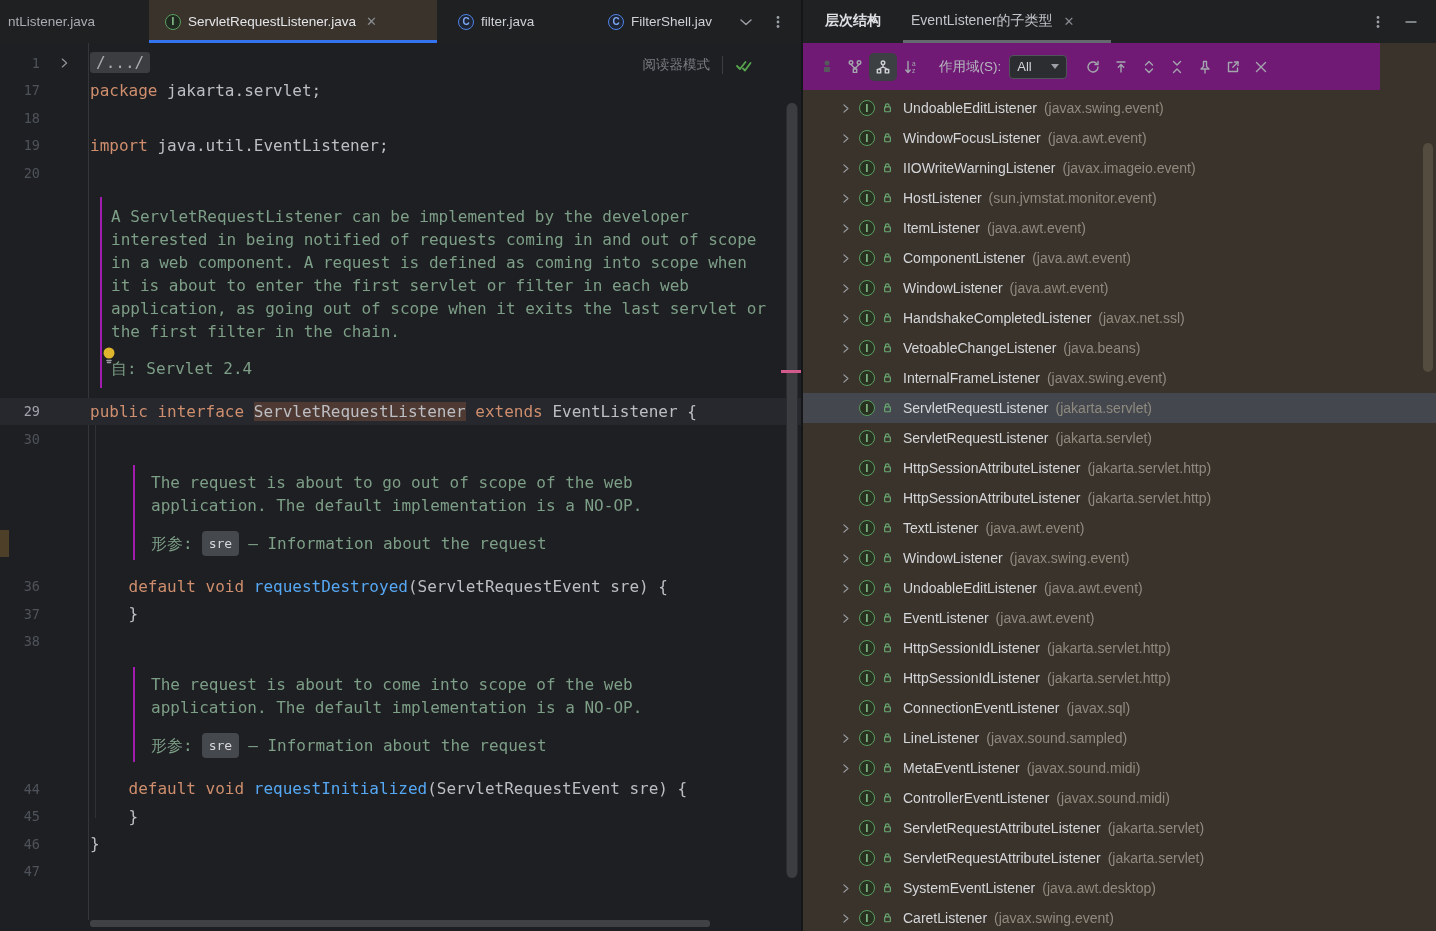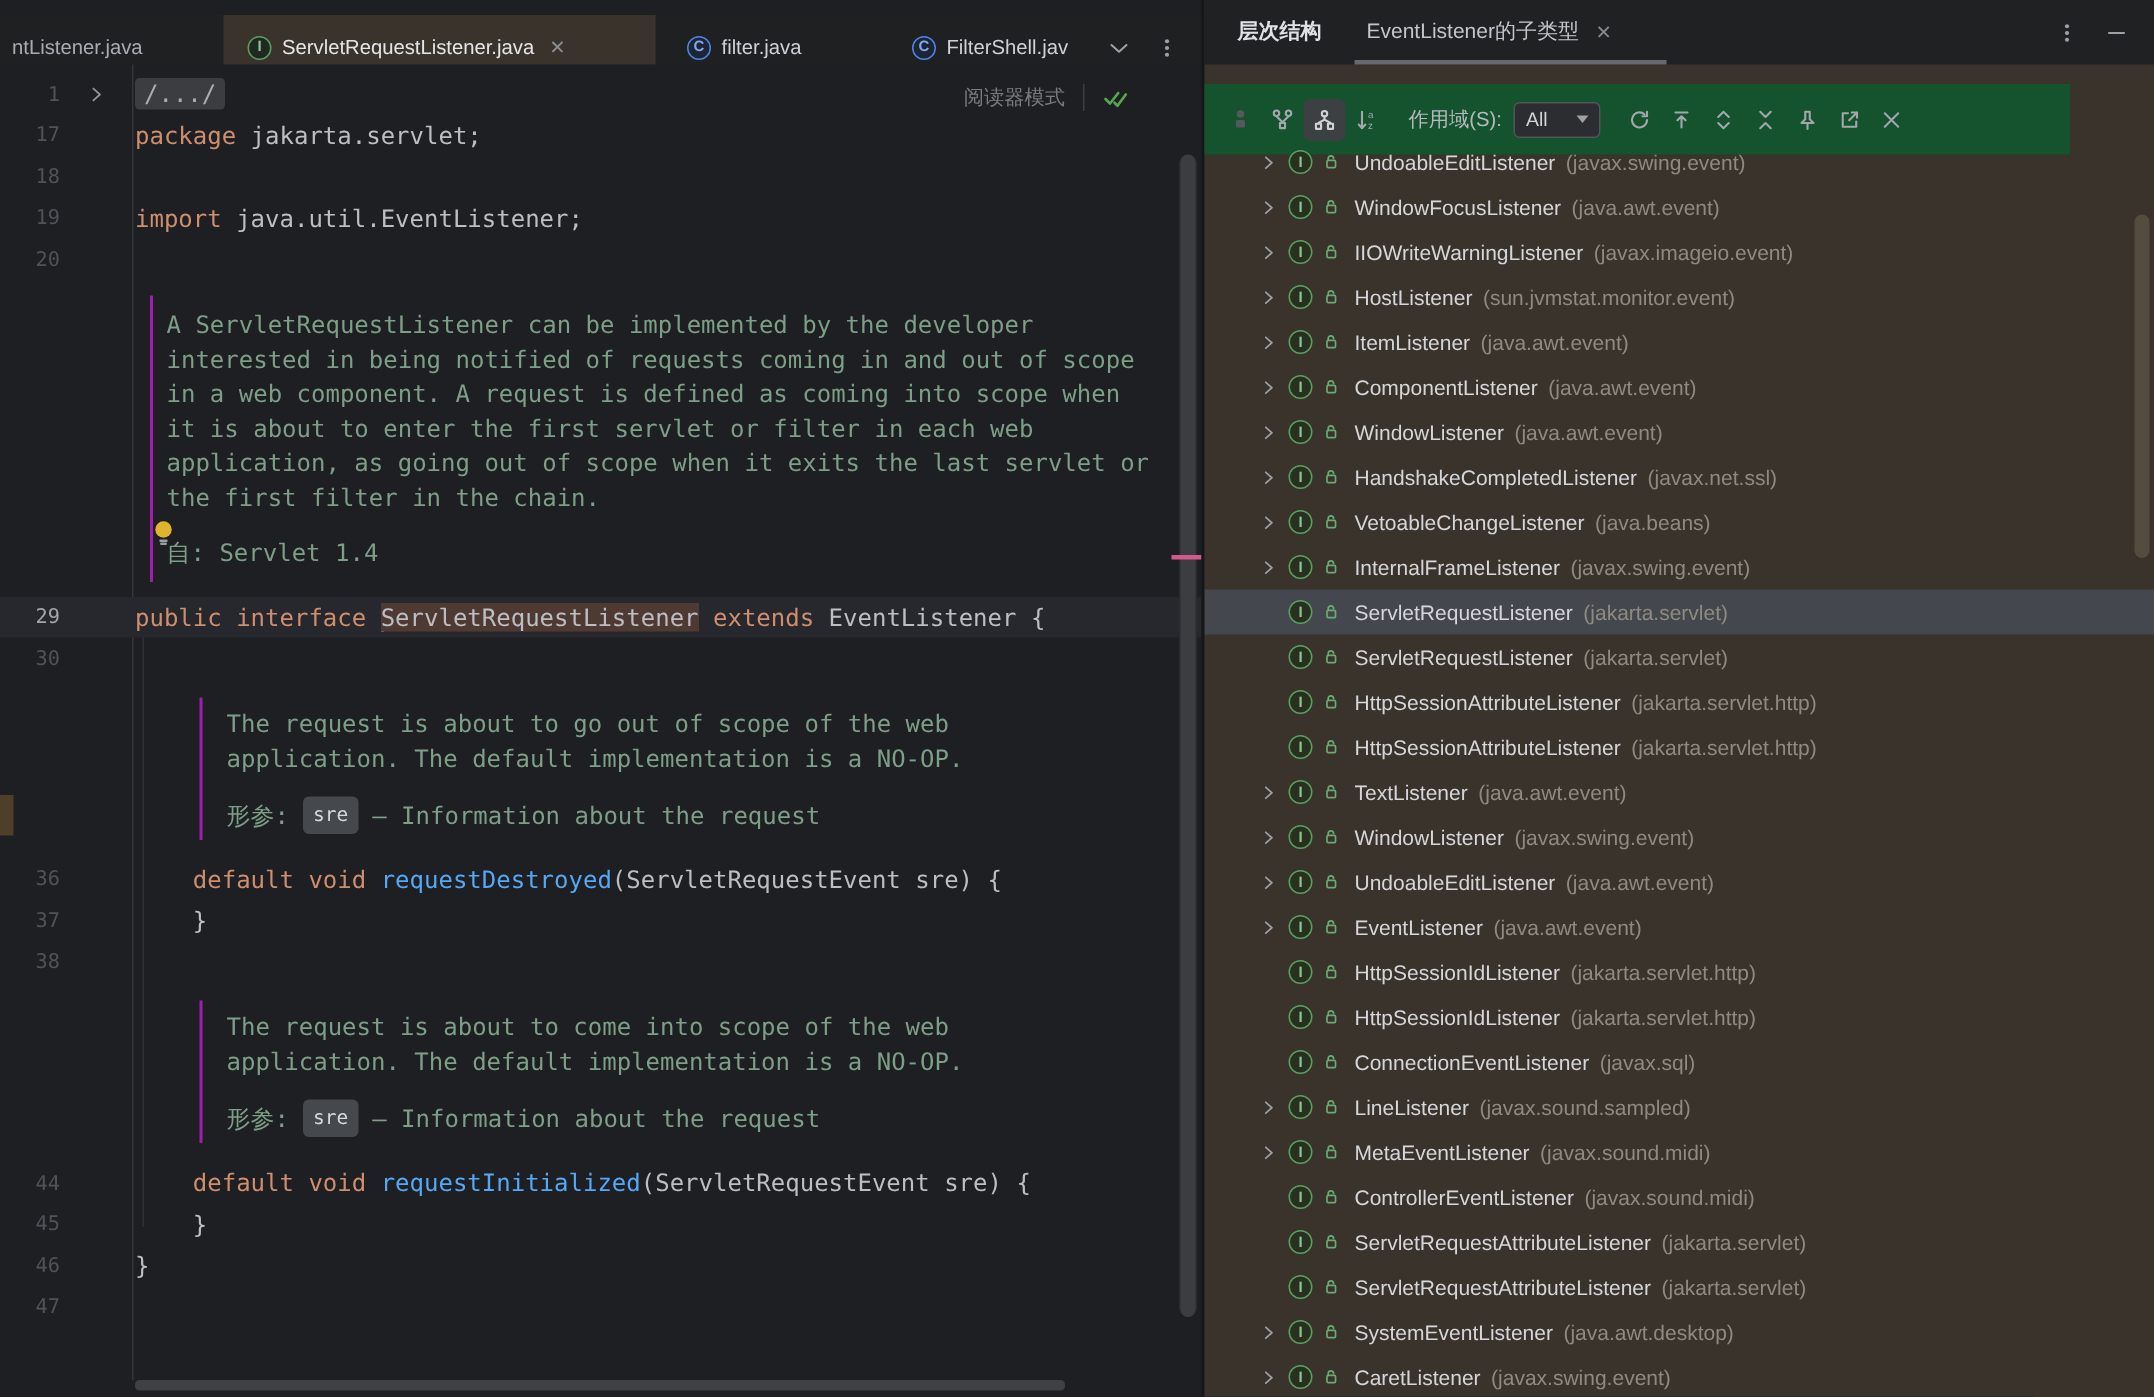--- a/index.html
+++ b/index.html
@@ -1,20 +1,20 @@
 <!DOCTYPE html>
 <html><head>
 <meta charset="utf-8">
 <style>
   html,body{margin:0;padding:0;width:1436px;height:931px;overflow:hidden;background:#1e1f22;
     font-family:"Liberation Sans",sans-serif;-webkit-font-smoothing:antialiased;}
   *{box-sizing:border-box;}
 
   
-  #tabbar{position:absolute;left:0;top:0;width:801px;height:43px;background:#1e2022;margin-top:10px;}
+  #tabbar{position:absolute;left:0;top:0;width:801px;height:43px;background:#1e2022;}
   .tab{position:absolute;top:0;height:43px;display:flex;align-items:center;font-size:13.5px;color:#a9acb2;}
   .tab .x{margin-left:10px;color:#8b8e94;font-size:13px;}
   .tab-active{background:#3a332b;color:#e3e5e9;}
   .tab-active:after{content:"";position:absolute;left:0;right:0;bottom:0;height:3px;background:#3574f0;}
   .cicon{display:inline-flex;width:16px;height:16px;border-radius:50%;align-items:center;justify-content:center;
     font-size:10px;font-weight:bold;margin-right:7px;flex:0 0 16px;}
   .ic-interface{border:1.5px solid #5a9e61;color:#8cc68f;background:#20291f;}
   .ic-class{border:1.5px solid #5083e8;color:#7fa9f5;background:#1d2433;}
   .tabctl{position:absolute;top:0;height:43px;display:flex;align-items:center;color:#9da0a6;}
 
@@ -60,21 +60,21 @@
 
   
   #panel{position:absolute;left:803px;top:0;width:633px;height:931px;background:#3a332b;}
   #panelheader{position:absolute;left:0;top:0;width:633px;height:43px;background:#1f2123;}
   #paneltitle{position:absolute;left:22px;top:12px;font-size:14px;font-weight:bold;color:#dfe1e5;}
   #paneltab{position:absolute;left:108px;top:12px;display:flex;align-items:center;gap:11px;font-size:14px;color:#c2c5ca;}
   #paneltab .x{color:#85888e;font-size:13px;}
   #paneltab-underline{position:absolute;left:100px;bottom:0;width:208px;height:3px;background:#66696f;}
   #panelheader .hctl{position:absolute;top:0;height:43px;display:flex;align-items:center;color:#9da0a6;}
 
-  #paneltoolbar{position:absolute;left:0;top:56px;width:577px;height:47px;background:#14532d;display:flex;align-items:center;}
+  #paneltoolbar{position:absolute;left:0;top:43px;width:577px;height:47px;background:#701a75;display:flex;align-items:center;}
   .tbi{width:28px;height:28px;display:flex;align-items:center;justify-content:center;color:#a3a6ad;flex:0 0 28px;}
   .tbi.dim{color:#56585d;}
   .tbi.sel{background:#3d4043;border-radius:5px;color:#cfd1d6;}
   #scopelabel{font-size:13.5px;color:#b6b9bf;margin:0 8px 0 14px;}
   #scopedrop{width:58px;height:24px;border:1px solid #51545a;border-radius:4px;background:#2b2d30;
     display:flex;align-items:center;justify-content:space-between;padding:0 7px;color:#d2d4d9;font-size:13px;margin-right:12px;}
   #scopedrop .dcaret{width:0;height:0;border-left:4px solid transparent;border-right:4px solid transparent;border-top:5px solid #9da0a6;}
 
   #hlist{position:absolute;left:0;top:90px;width:633px;height:841px;padding-top:3px;overflow:hidden;}
   .hrow{height:30px;display:flex;align-items:center;padding-left:36px;}
@@ -156,21 +156,21 @@
       <span class="ct"><span class="tok-kw">import </span><span class="tok-pl">java.util.EventListener;</span></span>
     </div>
     <div class="cl">
       <span class="ln">20</span>
         <span class="fold"></span>
         <span class="ct"></span>
     </div>
 
     <div class="docblock doc-top">
       <div>A ServletRequestListener can be implemented by the developer interested in being notified of requests coming in and out of scope in a web component. A request is defined as coming into scope when it is about to enter the first servlet or filter in each web application, as going out of scope when it exits the last servlet or the first filter in the chain.</div>
-      <div class="doc-since">自: Servlet 1.4</div>
+      <div class="doc-since">自: Servlet 2.4</div>
     </div>
 
     <div class="cl cur">
       <span class="ln">29</span>
         <span class="fold"></span>
       <span class="ct"><span class="tok-kw">public interface </span><span class="caret"></span><span class="tok-pl tok-hl">ServletRequestListener</span><span class="tok-kw"> extends </span><span class="tok-pl">EventListener {</span></span>
     </div>
     <div class="cl">
       <span class="ln">30</span>
         <span class="fold"></span>

